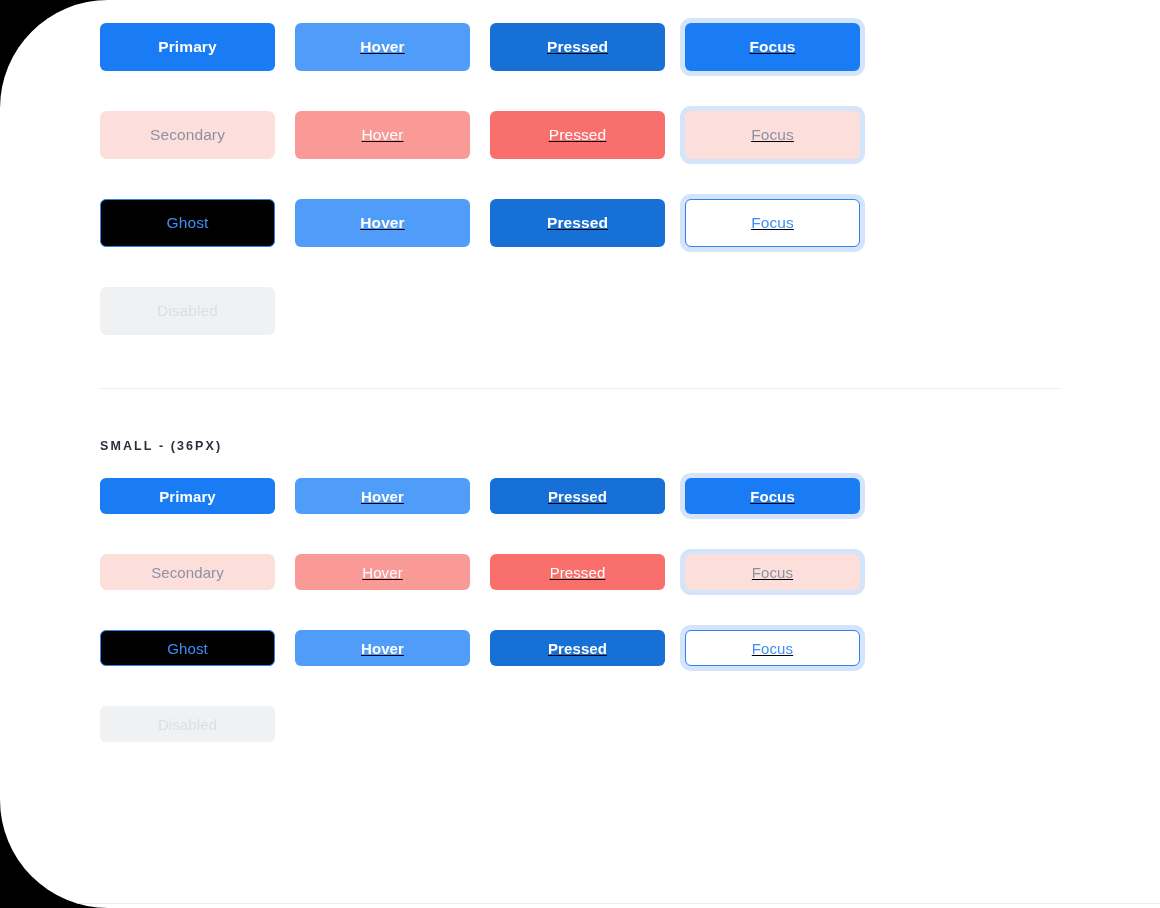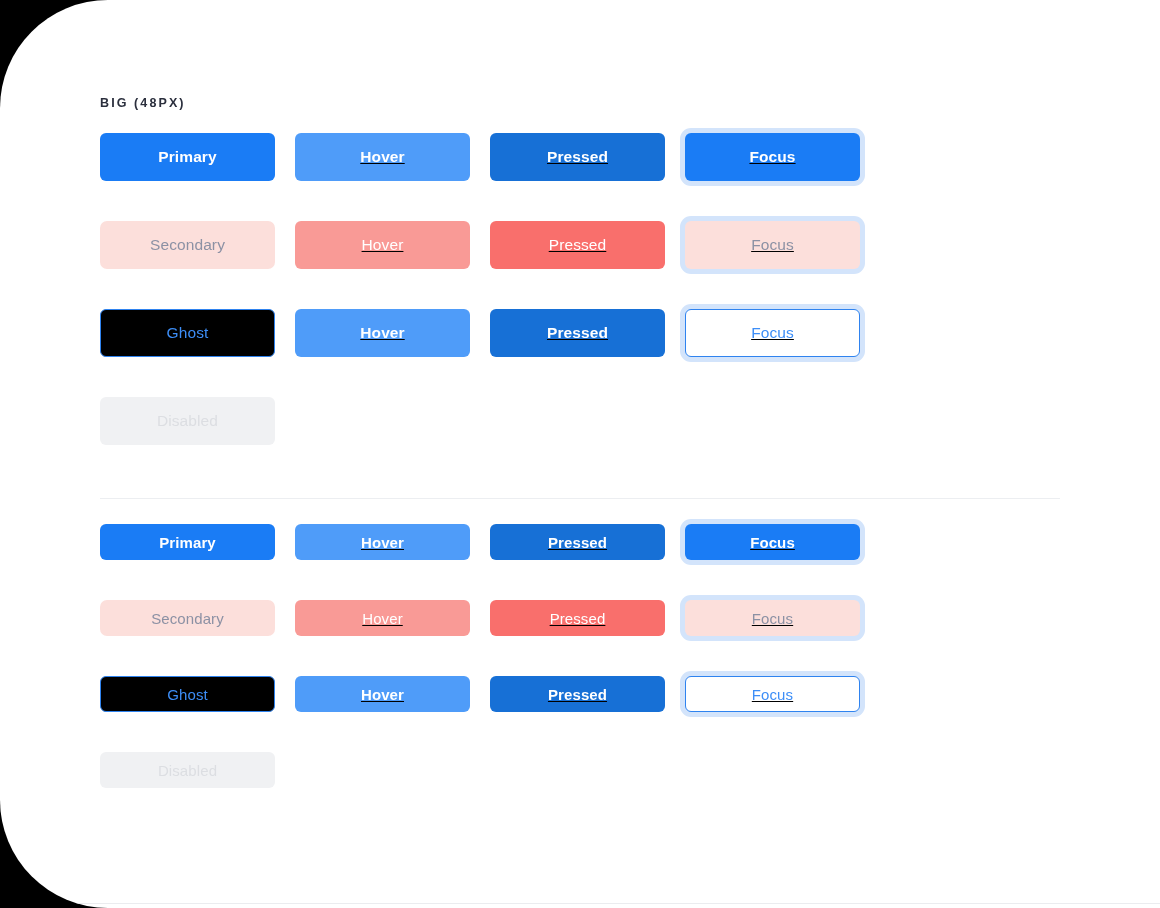--- a/index.html
+++ b/index.html
@@ -129,21 +129,20 @@
   .mt-divider     { margin-top: 53px; }
   .mt-small-label { margin-top: 50px; }
   .mt-small-row1  { margin-top: 25px; }
   .mt-small-row   { margin-top: 40px; }
 </style>
 </head>
 <body>
 
 <div id="surface">
   <div id="content">
-      <div class="section-label mt-big-label">BIG (48PX)</div>
       <div class="row mt-row1">
         <div class="slot">
           <button class="btn size-big v-primary">
             <span>Primary</span>
           </button>
         </div>
         <div class="slot">
           <button class="btn size-big v-hover">
             <span>Hover</span>
           </button>
@@ -204,20 +203,21 @@
         </div>
       </div>
       <div class="row mt-row">
         <div class="slot">
           <button class="btn size-big v-disabled" disabled="">
             <span>Disabled</span>
           </button>
         </div>
       </div>
       <div class="divider mt-divider"></div>
+      <div class="section-label mt-small-label">SMALL - (36PX)</div>
       <div class="row mt-small-row1">
         <div class="slot">
           <button class="btn size-small v-primary">
             <span>Primary</span>
           </button>
         </div>
         <div class="slot">
           <button class="btn size-small v-hover">
             <span>Hover</span>
           </button>

